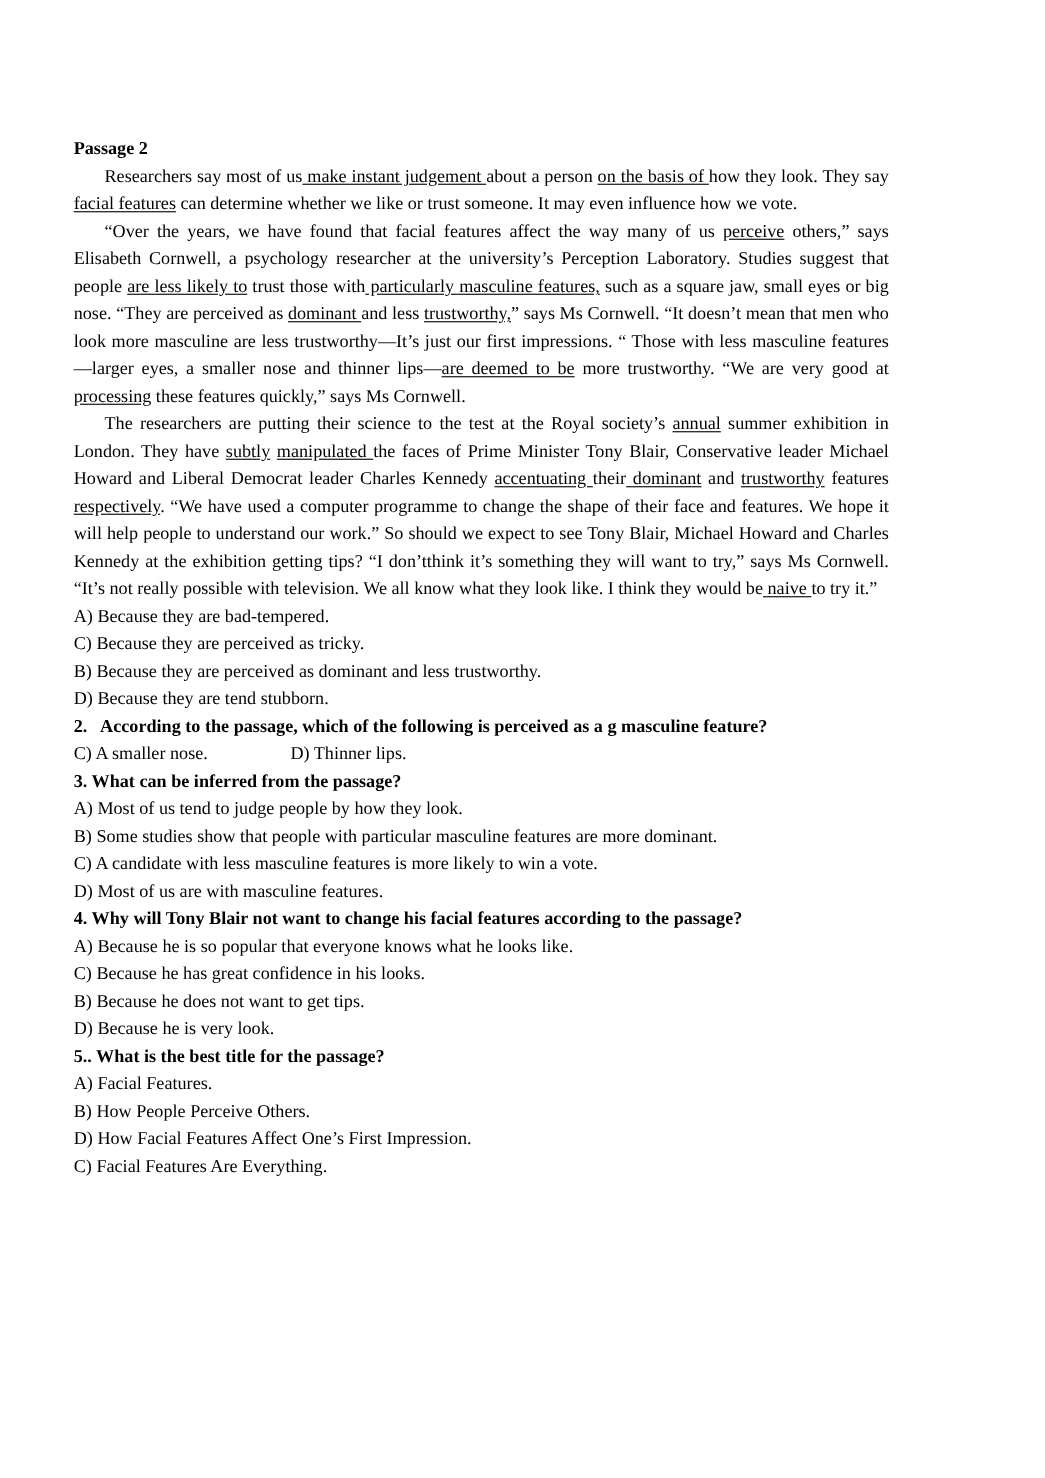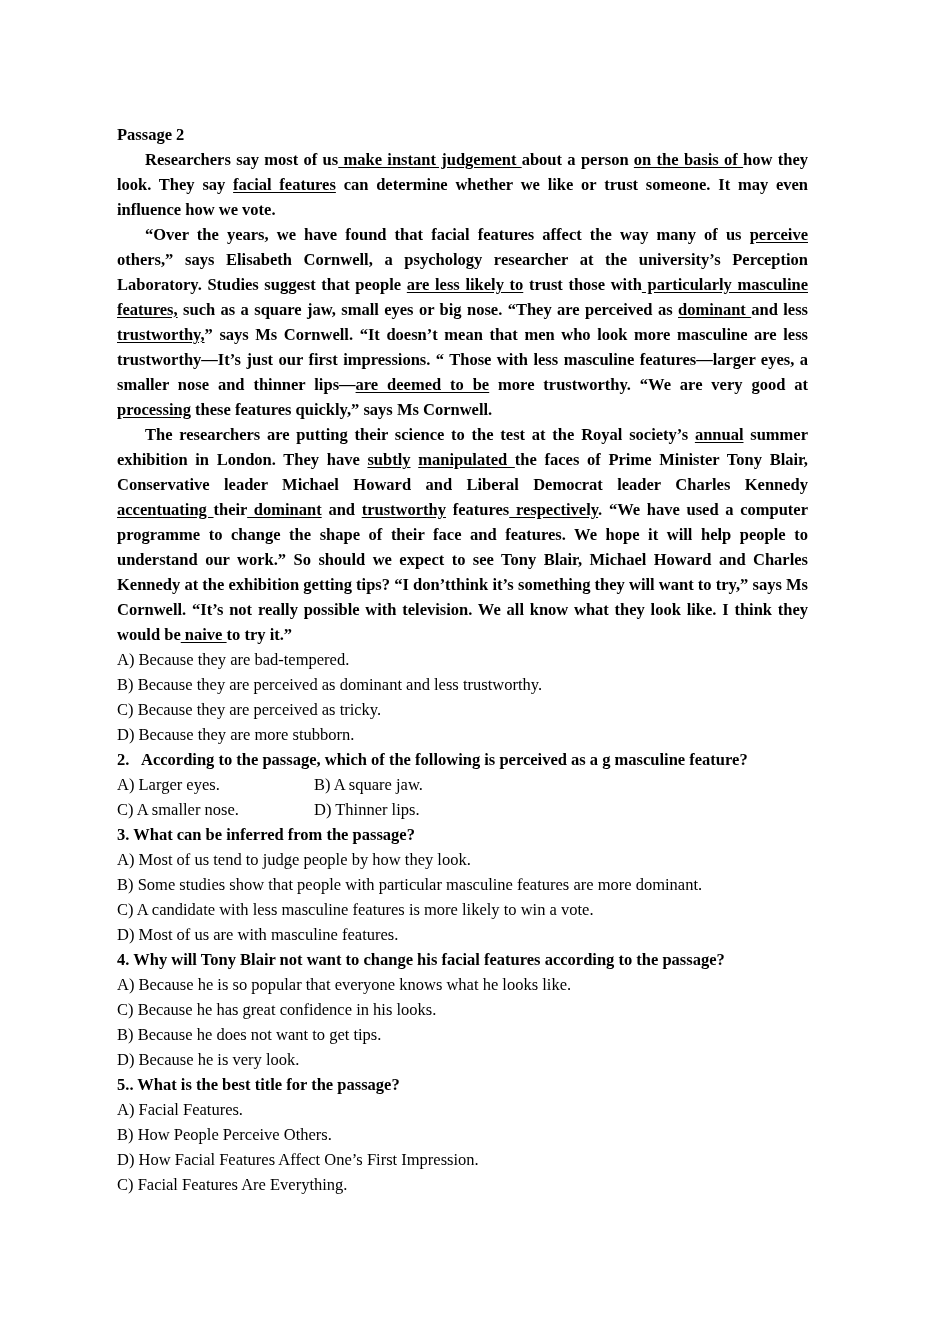--- a/index.html
+++ b/index.html
@@ -12,37 +12,36 @@
     height: 1344px;
     font-family: "Liberation Serif", "DejaVu Serif", serif;
     color: #000000;
     -webkit-font-smoothing: antialiased;
   }
   .page {
     position: relative;
     width: 950px;
     height: 1344px;
     box-sizing: border-box;
-    padding: 122px 142px 0 117px;
+    padding: 122px 142px 0 67px;
     border-radius: 28px;
   }
   .doc-title {
     font-weight: bold;
     font-size: 16.5px;
     line-height: 25px;
     margin: 0 0 0 0;
   }
   p.para {
     margin: 0;
     font-size: 16.5px;
     line-height: 25px;
     text-align: justify;
     text-justify: inter-word;
     text-indent: 28px;
-    font-weight: bold;
   }
   
   .u { text-decoration: underline; text-underline-offset: 2px; }
   .q {
     font-weight: bold;
     font-size: 16.5px;
     line-height: 25px;
     margin: 0;
   }
   .q.tabbed .qnum { display: inline-block; min-width: 24px; }
@@ -71,28 +70,27 @@
   <div>
     <p class="para"><span>Researchers say most of us</span><span class="u"> make instant judgement </span><span>about a person </span><span class="u">on the basis of </span><span>how they look. They say </span><span class="u">facial features</span><span> can determine whether we like or trust someone. It may even influence how we vote.</span></p>
     <p class="para"><span>“Over the years, we have found that facial features affect the way many of us </span><span class="u">perceive</span><span> others,” says Elisabeth Cornwell, a psychology researcher at the university’s Perception Laboratory. Studies suggest that people </span><span class="u">are less likely to</span><span> trust those with</span><span class="u"> particularly masculine features,</span><span> such as a square jaw, small eyes or big nose. “They are perceived as </span><span class="u">dominant </span><span>and less </span><span class="u">trustworthy,</span><span>” says Ms Cornwell. “It doesn’t mean that men who look more masculine are less trustworthy—It’s just our first impressions. “ Those with less masculine features—larger eyes, a smaller nose and thinner lips—</span><span class="u">are deemed to be</span><span> more trustworthy. “We are very good at </span><span class="u">processing</span><span> these features quickly,” says Ms Cornwell.</span></p>
     <p class="para"><span>The researchers are putting their science to the test at the Royal society’s </span><span class="u">annual</span><span> summer exhibition in London. They have </span><span class="u">subtly</span><span> </span><span class="u">manipulated </span><span>the faces of Prime Minister Tony Blair, Conservative leader Michael Howard and Liberal Democrat leader Charles Kennedy </span><span class="u">accentuating </span><span>their</span><span class="u"> dominant</span><span> and </span><span class="u">trustworthy</span><span> features</span><span class="u"> respectively</span><span>. “We have used a computer programme to change the shape of their face and features. We hope it will help people to understand our work.” So should we expect to see Tony Blair, Michael Howard and Charles Kennedy at the exhibition getting tips? “I don’tthink it’s something they will want to try,” says Ms Cornwell. “It’s not really possible with television. We all know what they look like. I think they would be</span><span class="u"> naive </span><span>to try it.”</span></p>
   </div>
 
   <div>
 
     <div>
       <p class="opt">A) Because they are bad-tempered.</p>
+      <p class="opt">C) Because they are perceived as tricky.</p>
       <p class="opt">B) Because they are perceived as dominant and less trustworthy.</p>
-      <p class="opt">C) Because they are perceived as tricky.</p>
-      <p class="opt">D) Because they are more stubborn.</p>
+      <p class="opt">D) Because they are tend stubborn.</p>
     </div>
 
     <div>
       <p class="q tabbed"><span class="qnum">2.</span><span>According to the passage, which of the following is perceived as a g masculine feature?</span></p>
-      <p class="opt-row"><span class="opt-col-a">A) Larger eyes.</span><span class="opt-col-b">B) A square jaw.</span></p>
       <p class="opt-row"><span class="opt-col-a">C) A smaller nose.</span><span class="opt-col-b">D) Thinner lips.</span></p>
     </div>
 
     <div>
       <p class="q">3. What can be inferred from the passage?</p>
       <p class="opt">A) Most of us tend to judge people by how they look.</p>
       <p class="opt">B) Some studies show that people with particular masculine features are more dominant.</p>
       <p class="opt">C) A candidate with less masculine features is more likely to win a vote.</p>
       <p class="opt">D) Most of us are with masculine features.</p>
     </div>

